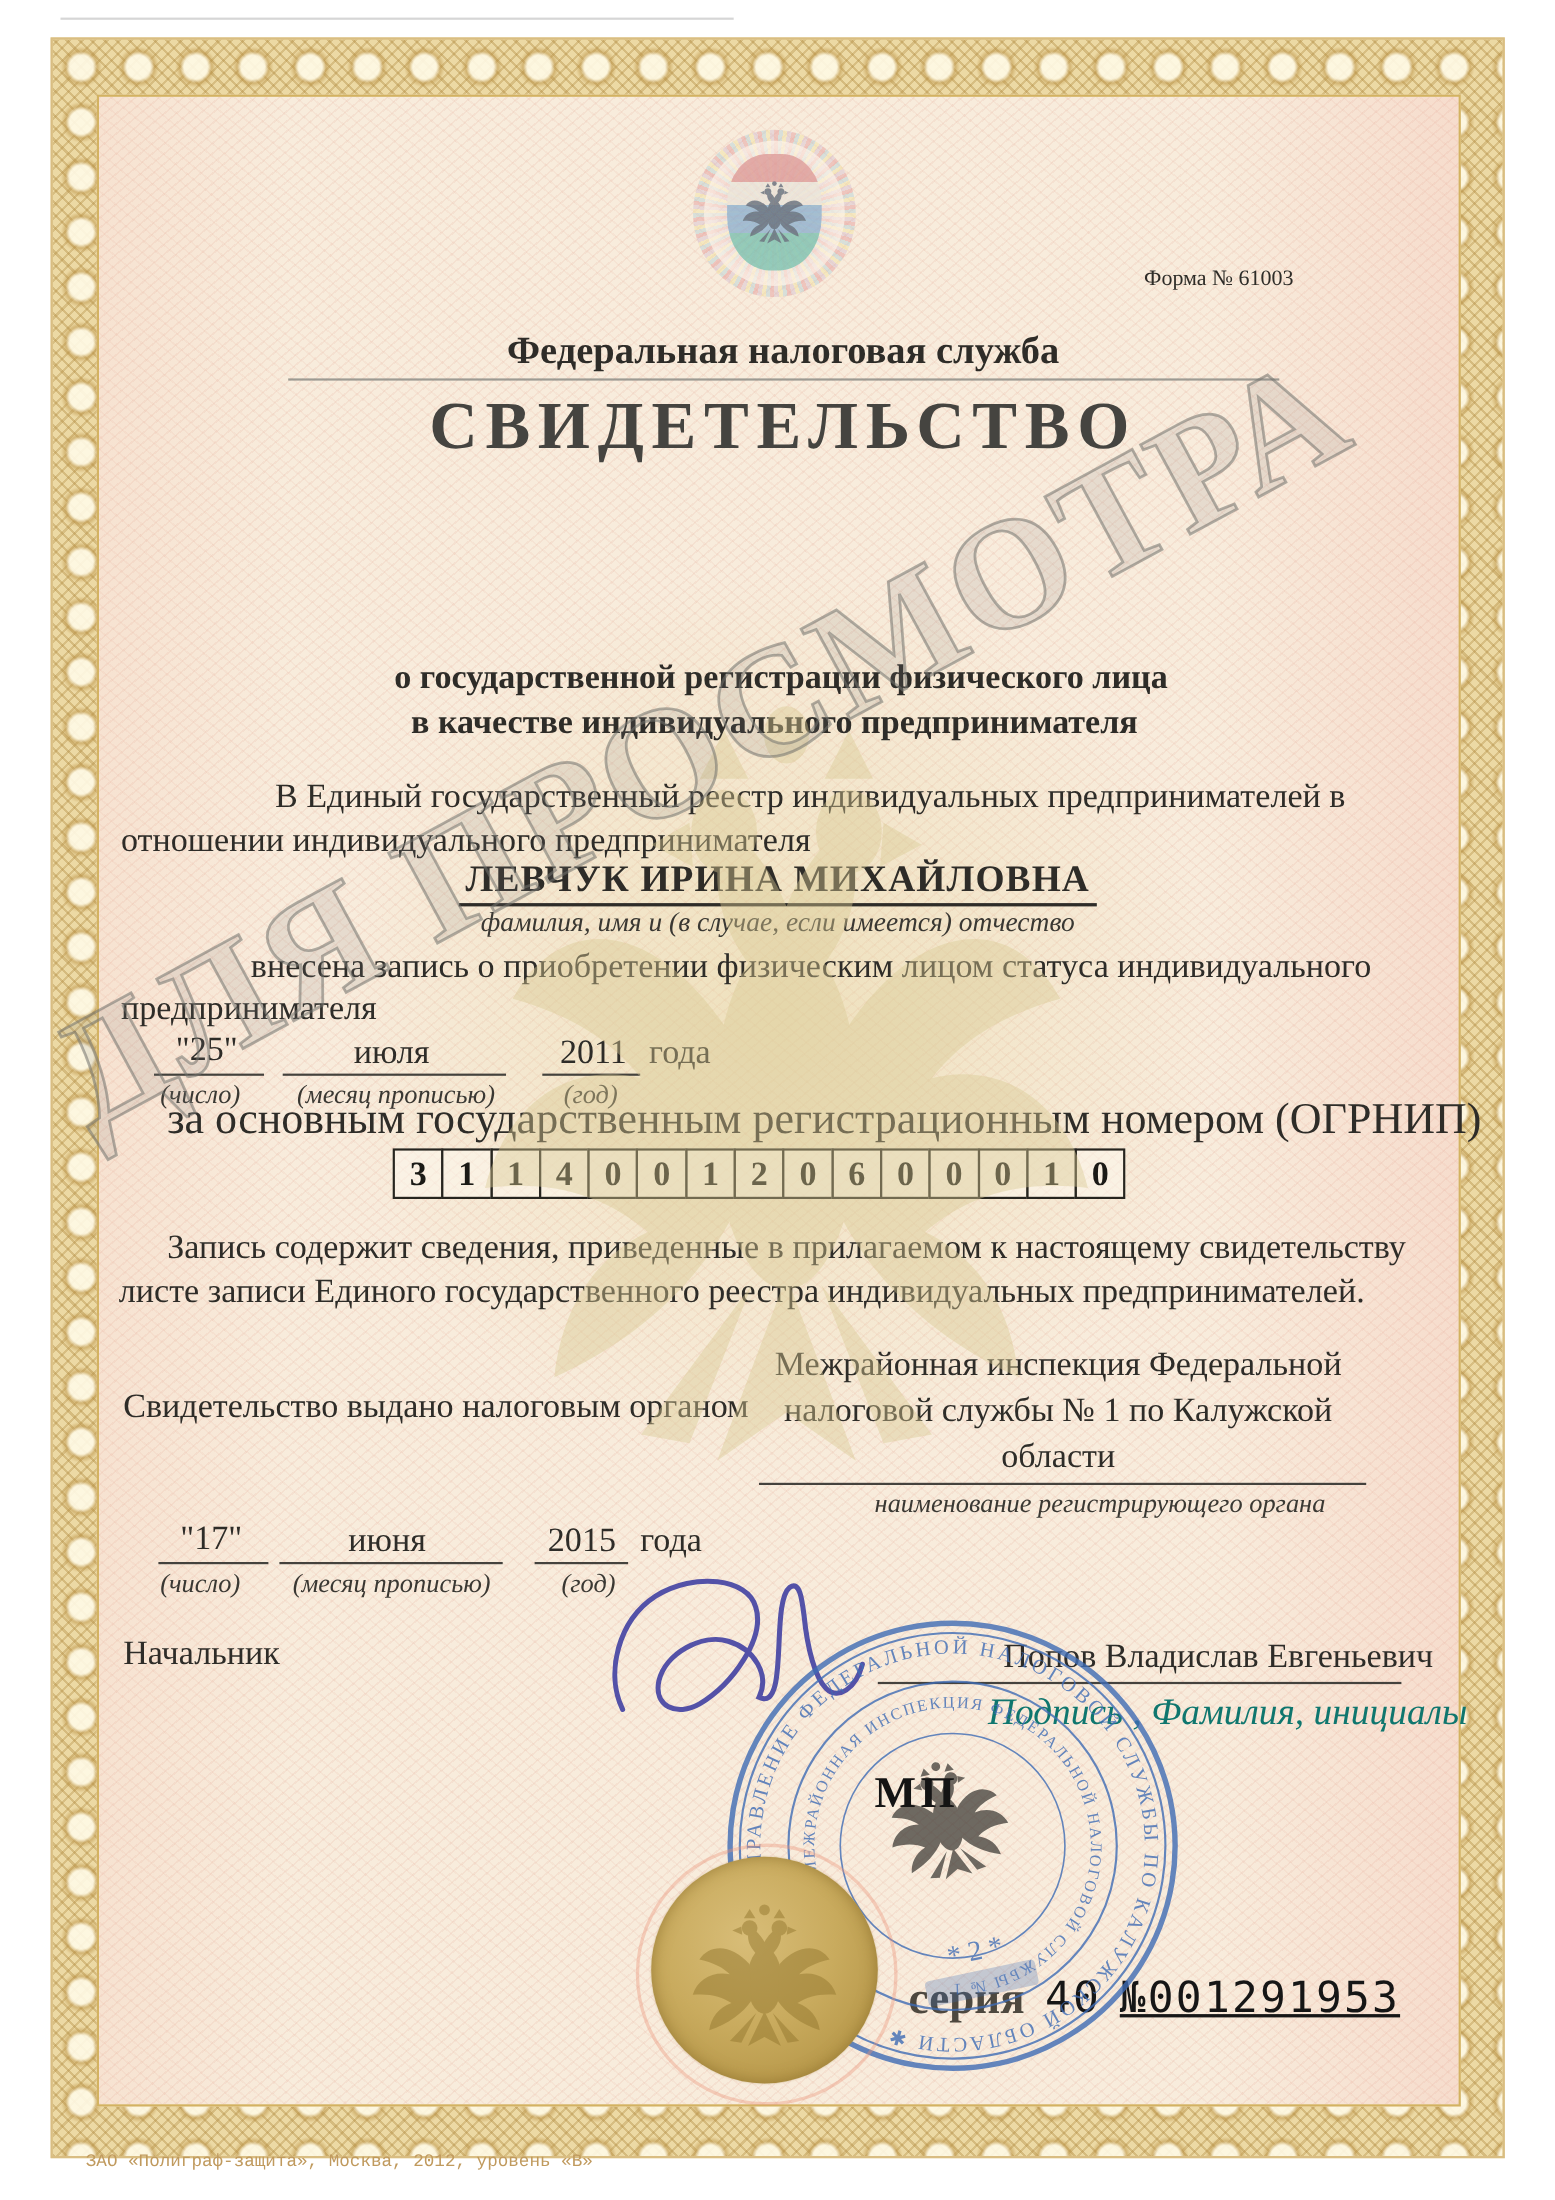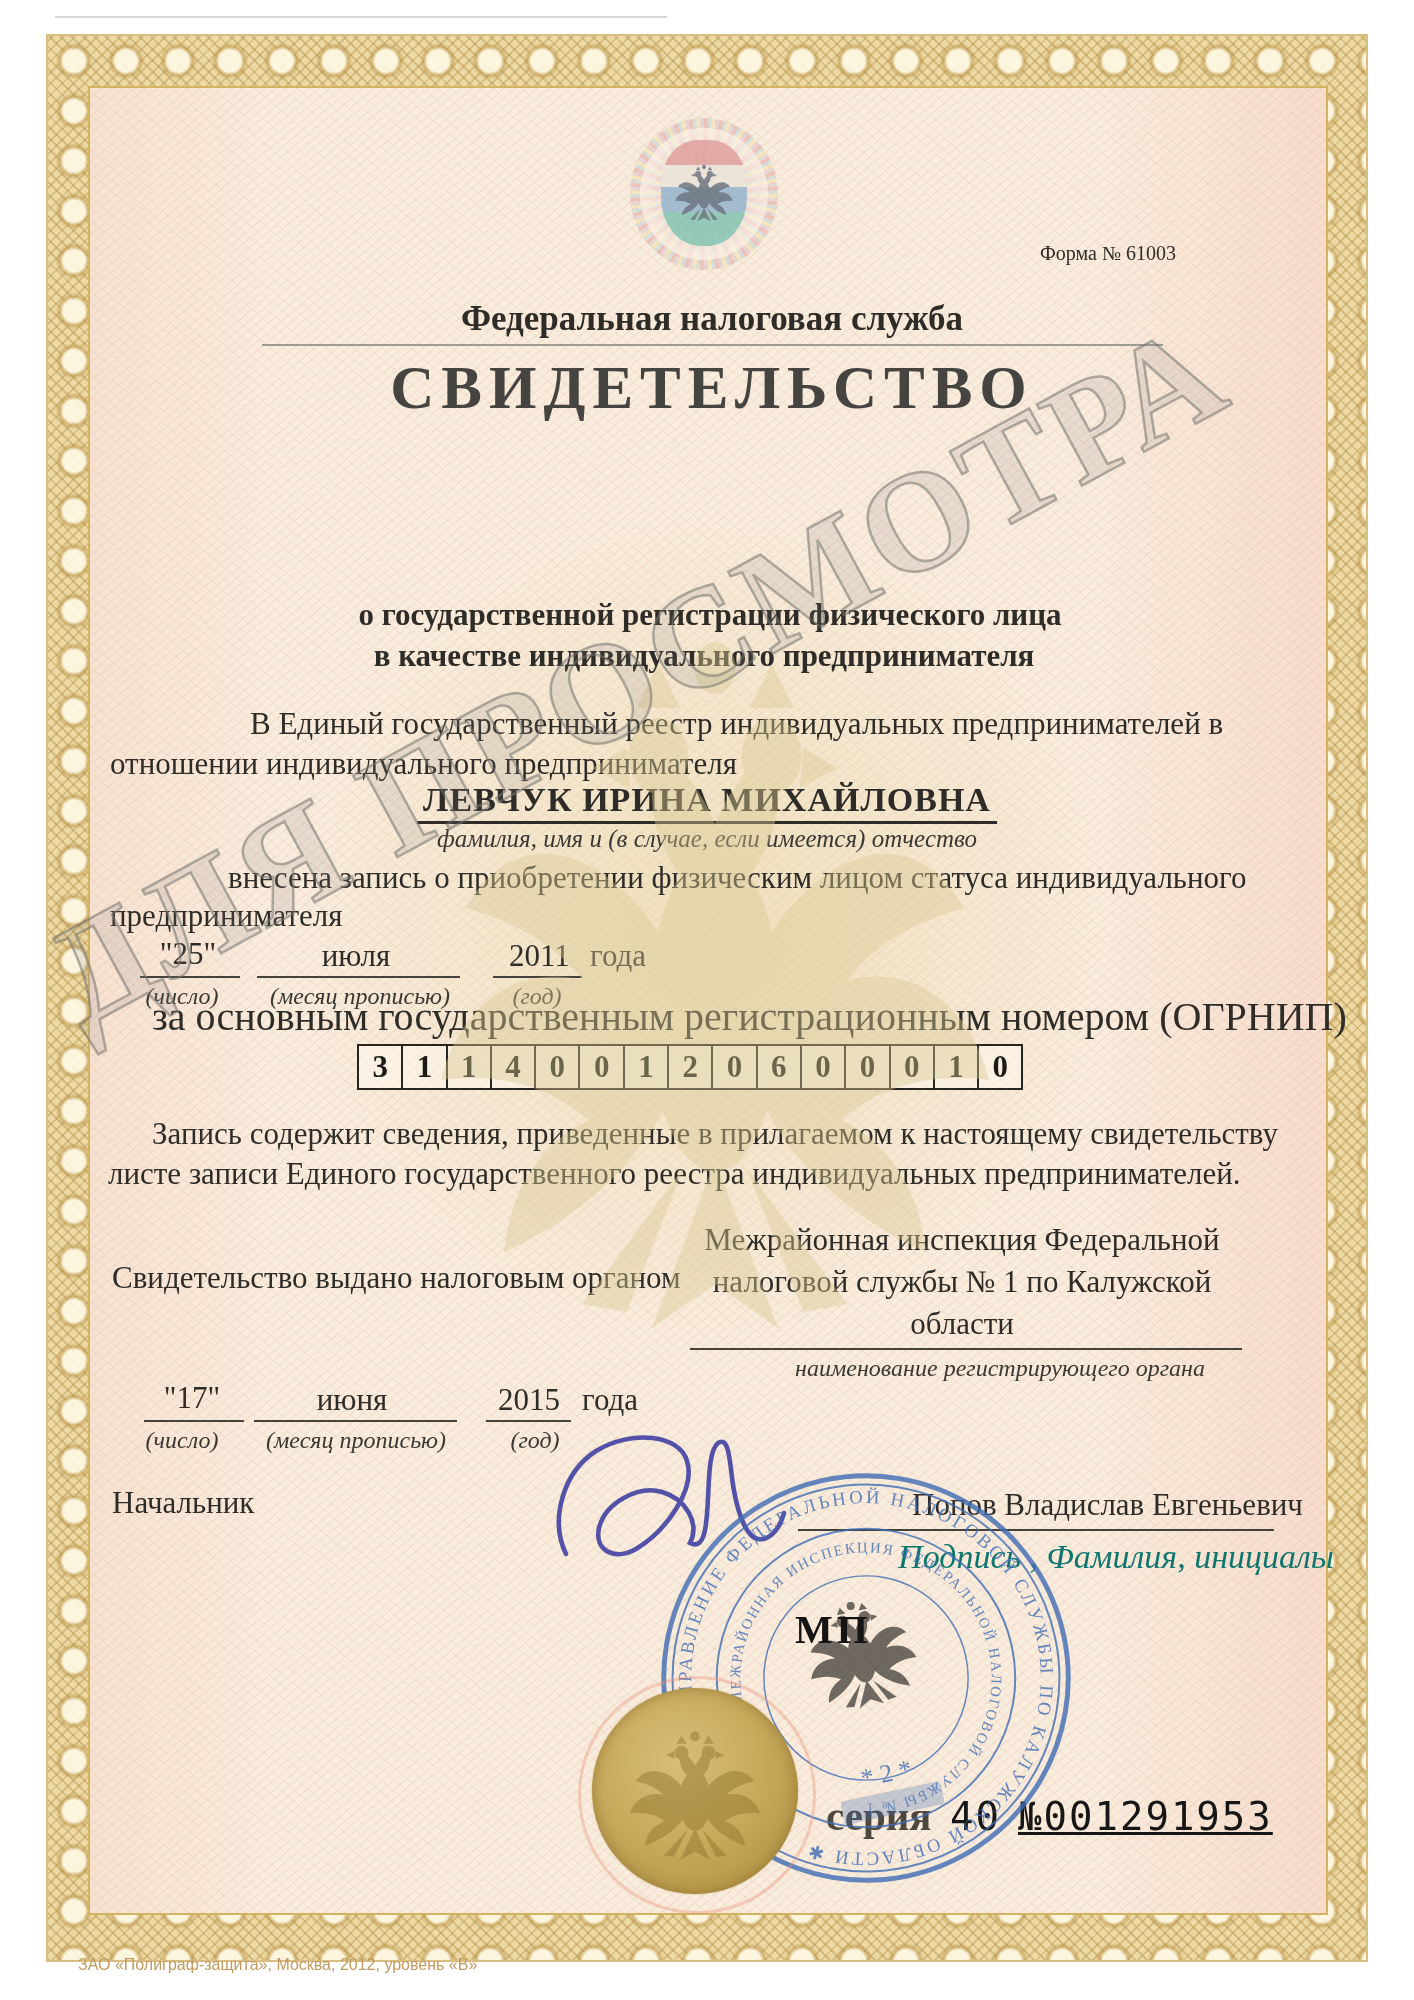--- a/index.html
+++ b/index.html
@@ -64,21 +64,21 @@
   .seal-ring{position:absolute;left:578px;top:1676px;width:232px;height:232px;border-radius:50%;
     border:3px solid rgba(235,148,122,.38);z-index:45;}
   .gold-seal{position:absolute;left:592px;top:1688px;width:206px;height:206px;border-radius:50%;z-index:46;
     background:radial-gradient(circle at 42% 36%, #d8bd78 0%, #c9ab5e 45%, #b99a4c 75%, #c4a757 100%);
     box-shadow:inset 0 0 14px rgba(120,92,30,.55), 0 0 2px rgba(150,110,40,.4);}
   .seal-eagle{position:absolute;left:28px;top:18px;width:150px;height:170px;color:#94782f;opacity:.5;}
 
   .series-label{font-size:41px;font-weight:bold;color:#4d483f;}
   .series-num{font-family:"DejaVu Sans Mono","Liberation Mono",monospace;font-size:39px;color:#161616;letter-spacing:2px;}
 
-  .printer{font-family:Liberation Sans, sans-serif;font-size:16px;color:#c09a5e;}
+  .printer{font-family:Liberation Mono, monospace;font-size:16px;color:#c09a5e;}
 
   .sig-svg{position:absolute;left:548px;top:1425px;width:270px;height:160px;z-index:35;}
 </style>
 </head>
 <body>
 
 <div class="page">
 
   <svg width="0" height="0" style="position:absolute">
     <defs>

